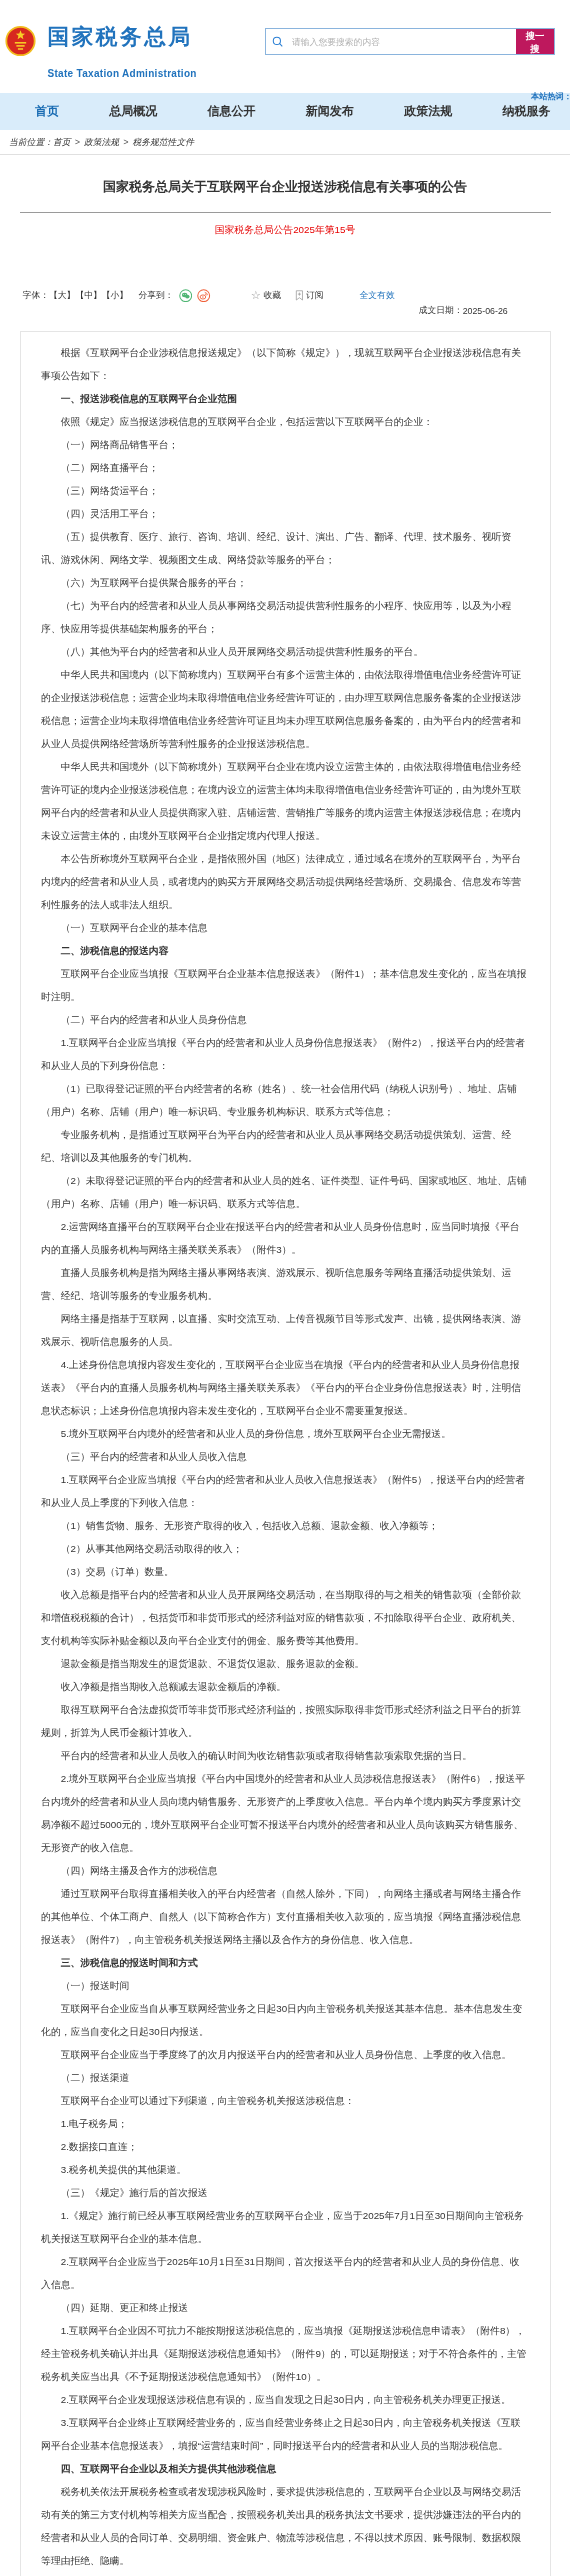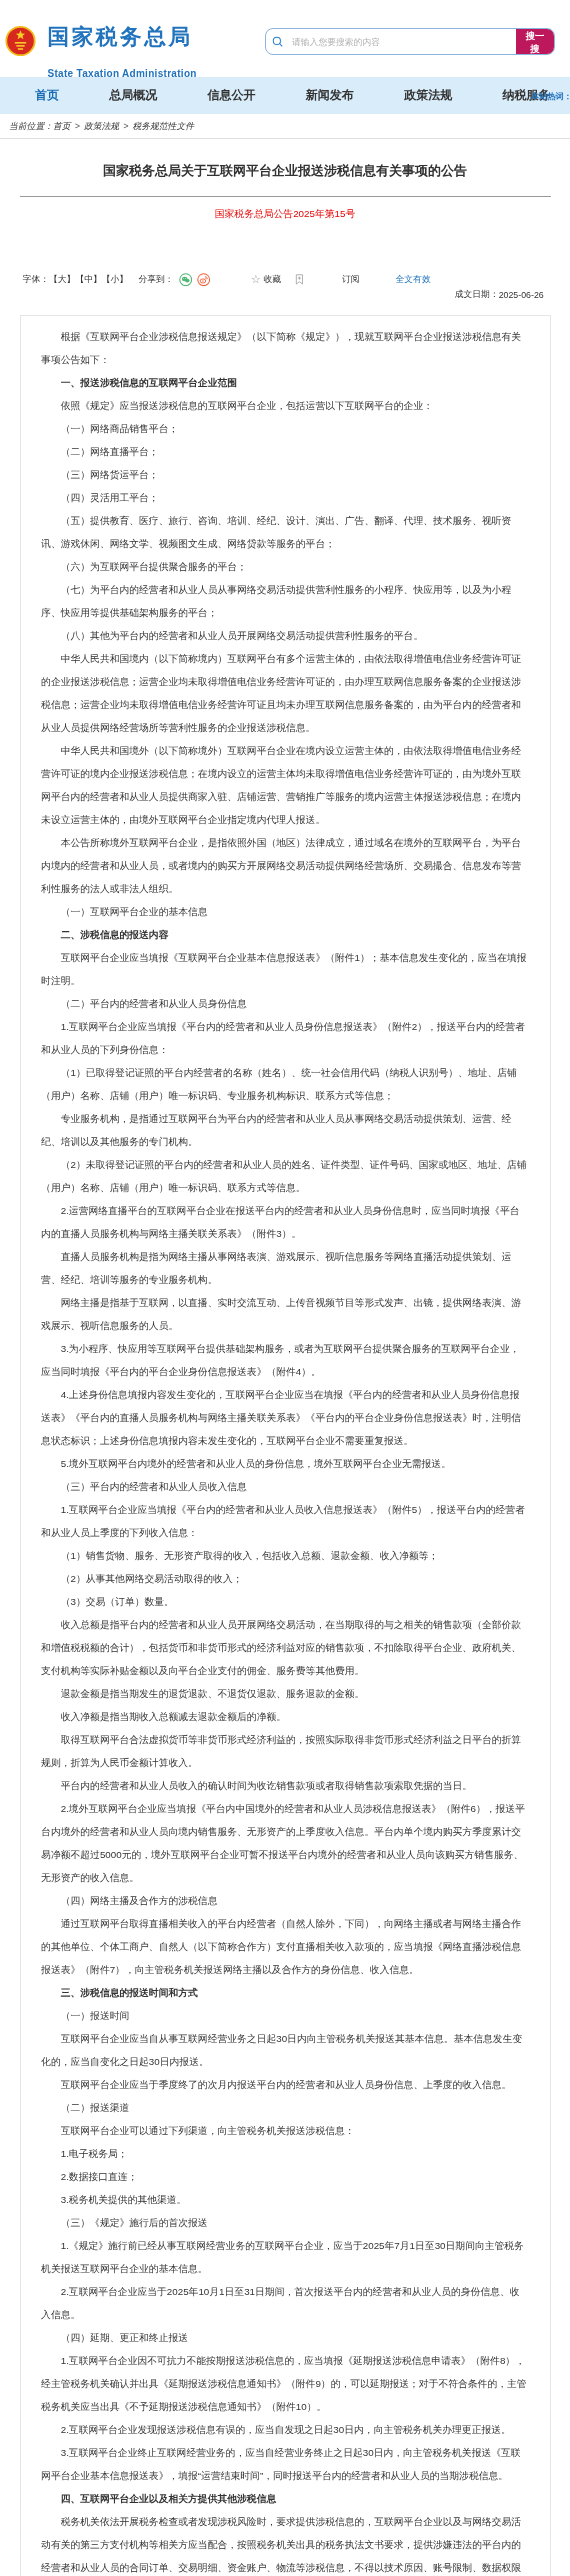--- a/index.html
+++ b/index.html
@@ -1,26 +1,26 @@
 <!DOCTYPE html>
 <html style="font-size:8.2px"><head>
 <meta charset="utf-8">
 <style>
   html,body{margin:0;padding:0;background:#fff;}
   body{width:570px;font-family:"Liberation Sans","DejaVu Sans",sans-serif;color:#333;}
 
   
-  .header{position:relative;height:77px;background:#fff;}
+  .header{position:relative;height:93px;background:#fff;}
   .logo{position:absolute;left:5.2px;top:25px;display:flex;align-items:flex-start;}
   .emblem{width:31px;height:32px;display:block;}
   .logo-text{margin-left:11.3px;}
   .logo-title{font-size:21.6px;font-weight:bold;color:#2173bd;letter-spacing:2.6px;line-height:25px;font-family:"Liberation Serif","DejaVu Serif",serif;}
   .logo-sub{font-size:10px;font-weight:bold;color:#2173bd;margin-top:18px;letter-spacing:0.3px;text-align:center;}
   .search-area{position:absolute;left:265px;top:28px;width:290px;}
-  .search-box{display:flex;height:25px;border:0.5px solid #8ab4dd;border-radius:8px;overflow:hidden;justify-content:space-between;}
+  .search-box{display:flex;height:25px;border:0.5px solid #8ab4dd;border-radius:0;overflow:hidden;justify-content:space-between;}
   .search-icon-wrap{width:24px;display:flex;align-items:center;justify-content:center;}
   .search-input{flex:1;border:none;outline:none;font-size:8.8px;color:#333;background:#fff;}
   .search-input::placeholder{color:#b0b0b0;}
   .search-btn{width:38px;border:none;background:#be185d;color:#fff;font-size:9.3px;font-weight:bold;cursor:pointer;}
   .hotwords{position:absolute;left:266px;top:63px;font-size:8.2px;white-space:nowrap;}
   .hotwords-label{color:#2173bd;font-weight:bold;}
 
   
   .nav{height:37px;background:#d9ecfa;display:flex;align-items:center;justify-content:space-between;padding:0 19.6px 0 35px;}
   .nav-item{font-size:12px;font-weight:bold;color:#333;cursor:pointer;}
@@ -35,21 +35,21 @@
   .article{width:531px;margin:0 auto;}
   .title{margin-top:23px;text-align:center;font-size:13px;font-weight:bold;color:#333;line-height:17.5px;}
   .title-divider{margin-top:16.5px;border-bottom:0.5px solid #9a9a9a;}
   .doc-number{margin-top:11.3px;text-align:center;font-size:9.8px;color:#e60000;}
   .toolbar{margin-top:37px;display:flex;align-items:center;font-size:8.8px;color:#333;padding-left:3.1px;}
   .font-size-btn{cursor:pointer;}
   .share-label{margin-left:10.3px;}
   .share-icon{width:13.4px;height:13.4px;margin-left:5.2px;cursor:pointer;display:inline-block;vertical-align:middle;}
   .tool-group{display:flex;align-items:center;}
   .fav-group{margin-left:40px;}
-  .sub-group{margin-left:13.4px;gap:36px;}
+  .sub-group{margin-left:13.4px;}
   .star-glyph{font-size:11.3px;color:#9a9a9a;margin-right:2.6px;line-height:11.3px;}
   .bookmark-svg{margin-right:2.6px;}
   .validity{margin-left:36px;color:#2173bd;}
   .date-group{margin-left:24px;margin-top:31px;}
 
   
   .content-box{margin:13.4px auto 0;width:488px;border:0.5px solid #e5e5e5;padding:9.3px 20.6px 13.4px;}
   .para{font-size:9.8px;line-height:23px;text-indent:2em;color:#333;}
   .para.sect{font-weight:bold;}
 </style>
@@ -168,21 +168,20 @@
         <div class="para sect">二、涉税信息的报送内容</div>
         <div class="para">互联网平台企业应当填报《互联网平台企业基本信息报送表》（附件1）；基本信息发生变化的，应当在填报时注明。</div>
         <div class="para">（二）平台内的经营者和从业人员身份信息</div>
         <div class="para">1.互联网平台企业应当填报《平台内的经营者和从业人员身份信息报送表》（附件2），报送平台内的经营者和从业人员的下列身份信息：</div>
         <div class="para">（1）已取得登记证照的平台内经营者的名称（姓名）、统一社会信用代码（纳税人识别号）、地址、店铺（用户）名称、店铺（用户）唯一标识码、专业服务机构标识、联系方式等信息；</div>
         <div class="para">专业服务机构，是指通过互联网平台为平台内的经营者和从业人员从事网络交易活动提供策划、运营、经纪、培训以及其他服务的专门机构。</div>
         <div class="para">（2）未取得登记证照的平台内的经营者和从业人员的姓名、证件类型、证件号码、国家或地区、地址、店铺（用户）名称、店铺（用户）唯一标识码、联系方式等信息。</div>
         <div class="para">2.运营网络直播平台的互联网平台企业在报送平台内的经营者和从业人员身份信息时，应当同时填报《平台内的直播人员服务机构与网络主播关联关系表》（附件3）。</div>
         <div class="para">直播人员服务机构是指为网络主播从事网络表演、游戏展示、视听信息服务等网络直播活动提供策划、运营、经纪、培训等服务的专业服务机构。</div>
         <div class="para">网络主播是指基于互联网，以直播、实时交流互动、上传音视频节目等形式发声、出镜，提供网络表演、游戏展示、视听信息服务的人员。</div>
-        <div class="para">3.为小程序、快应用等互联网平台提供基础架构服务，或者为互联网平台提供聚合服务的互联网平台企业，应当同时填报《平台内的平台企业身份信息报送表》（附件4）。</div>
         <div class="para">4.上述身份信息填报内容发生变化的，互联网平台企业应当在填报《平台内的经营者和从业人员身份信息报送表》《平台内的直播人员服务机构与网络主播关联关系表》《平台内的平台企业身份信息报送表》时，注明信息状态标识；上述身份信息填报内容未发生变化的，互联网平台企业不需要重复报送。</div>
         <div class="para">5.境外互联网平台内境外的经营者和从业人员的身份信息，境外互联网平台企业无需报送。</div>
         <div class="para">（三）平台内的经营者和从业人员收入信息</div>
         <div class="para">1.互联网平台企业应当填报《平台内的经营者和从业人员收入信息报送表》（附件5），报送平台内的经营者和从业人员上季度的下列收入信息：</div>
         <div class="para">（1）销售货物、服务、无形资产取得的收入，包括收入总额、退款金额、收入净额等；</div>
         <div class="para">（2）从事其他网络交易活动取得的收入；</div>
         <div class="para">（3）交易（订单）数量。</div>
         <div class="para">收入总额是指平台内的经营者和从业人员开展网络交易活动，在当期取得的与之相关的销售款项（全部价款和增值税税额的合计），包括货币和非货币形式的经济利益对应的销售款项，不扣除取得平台企业、政府机关、支付机构等实际补贴金额以及向平台企业支付的佣金、服务费等其他费用。</div>
         <div class="para">退款金额是指当期发生的退货退款、不退货仅退款、服务退款的金额。</div>
         <div class="para">收入净额是指当期收入总额减去退款金额后的净额。</div>

